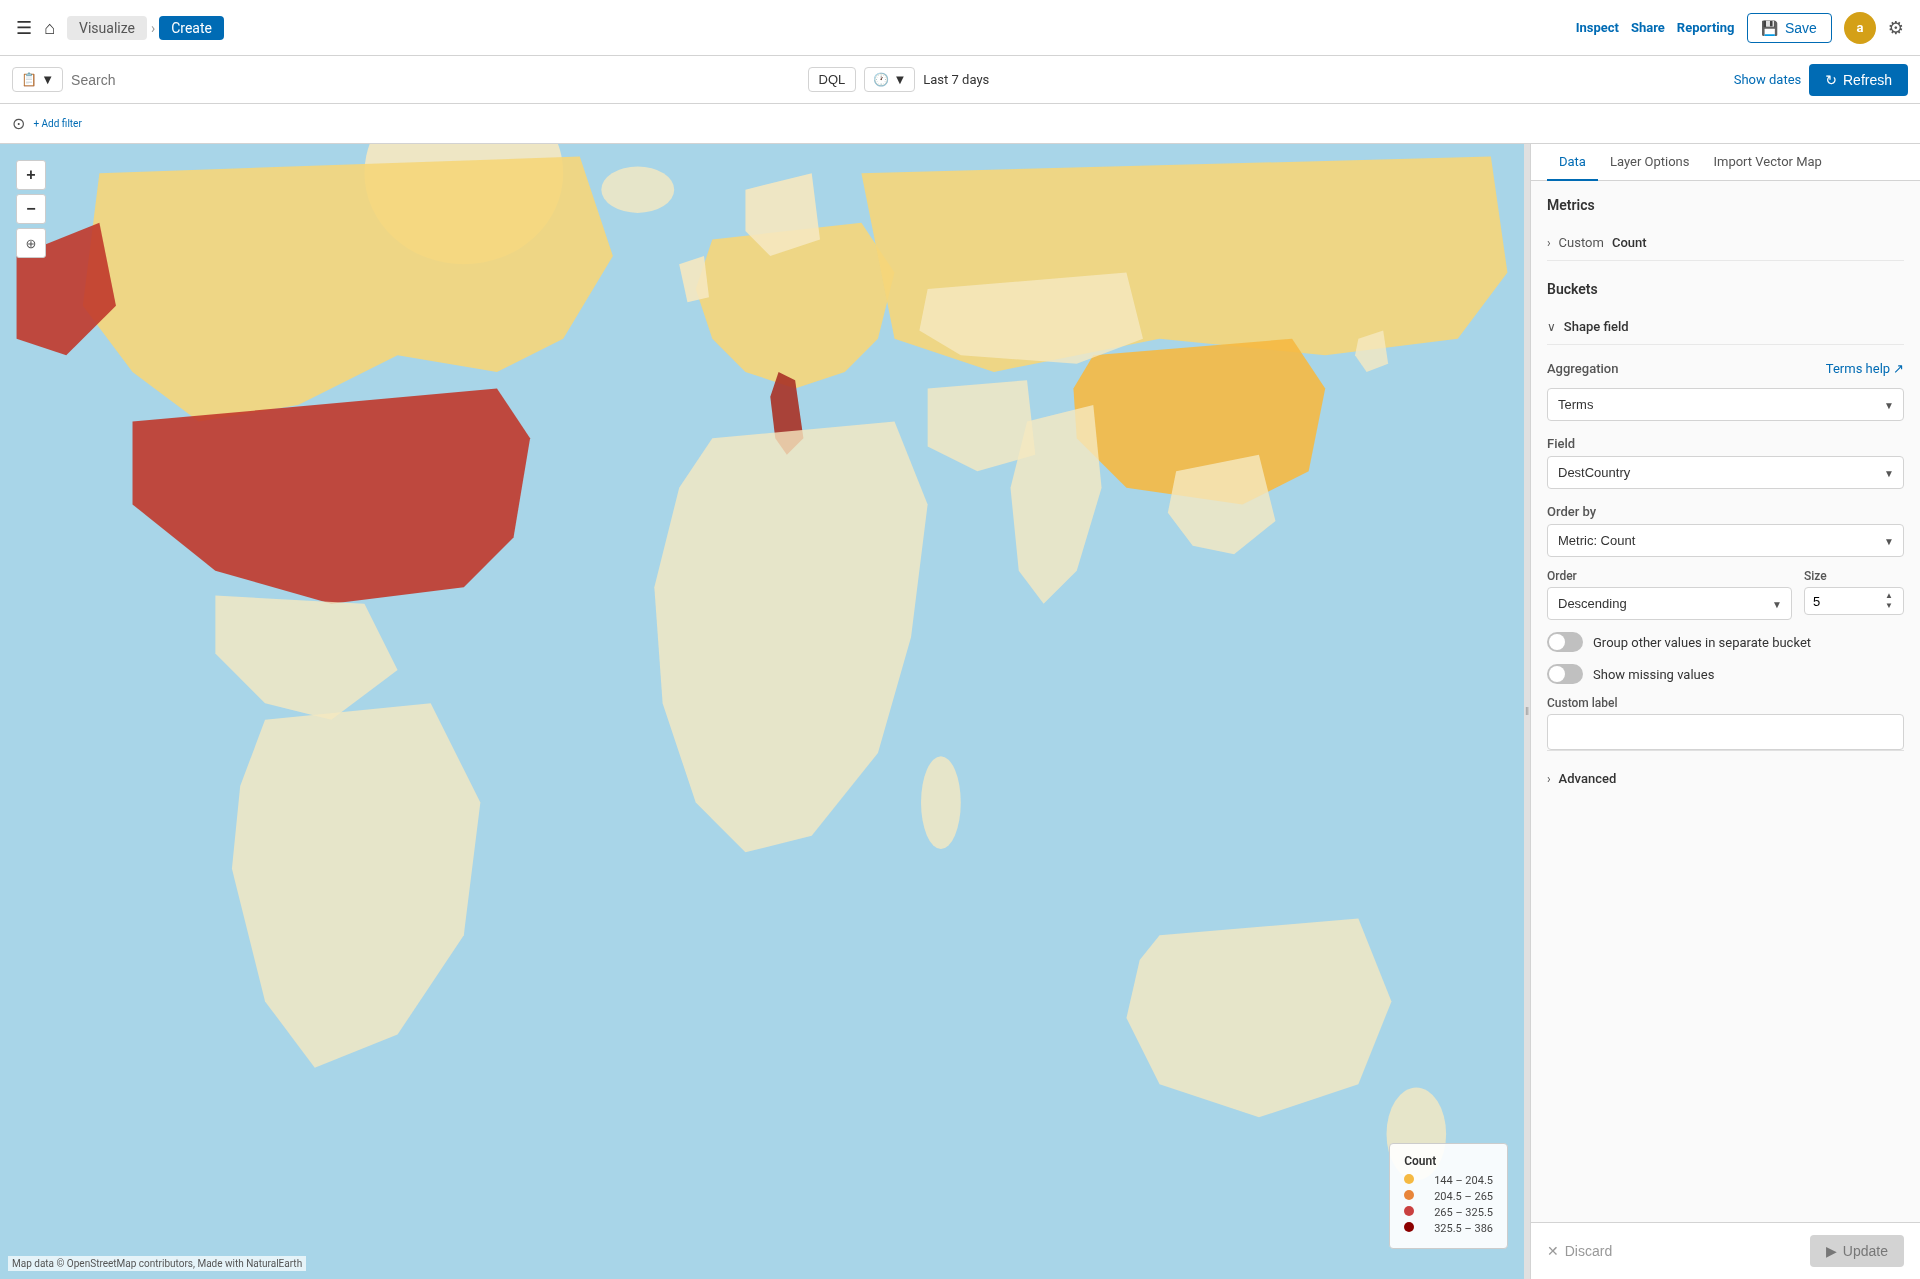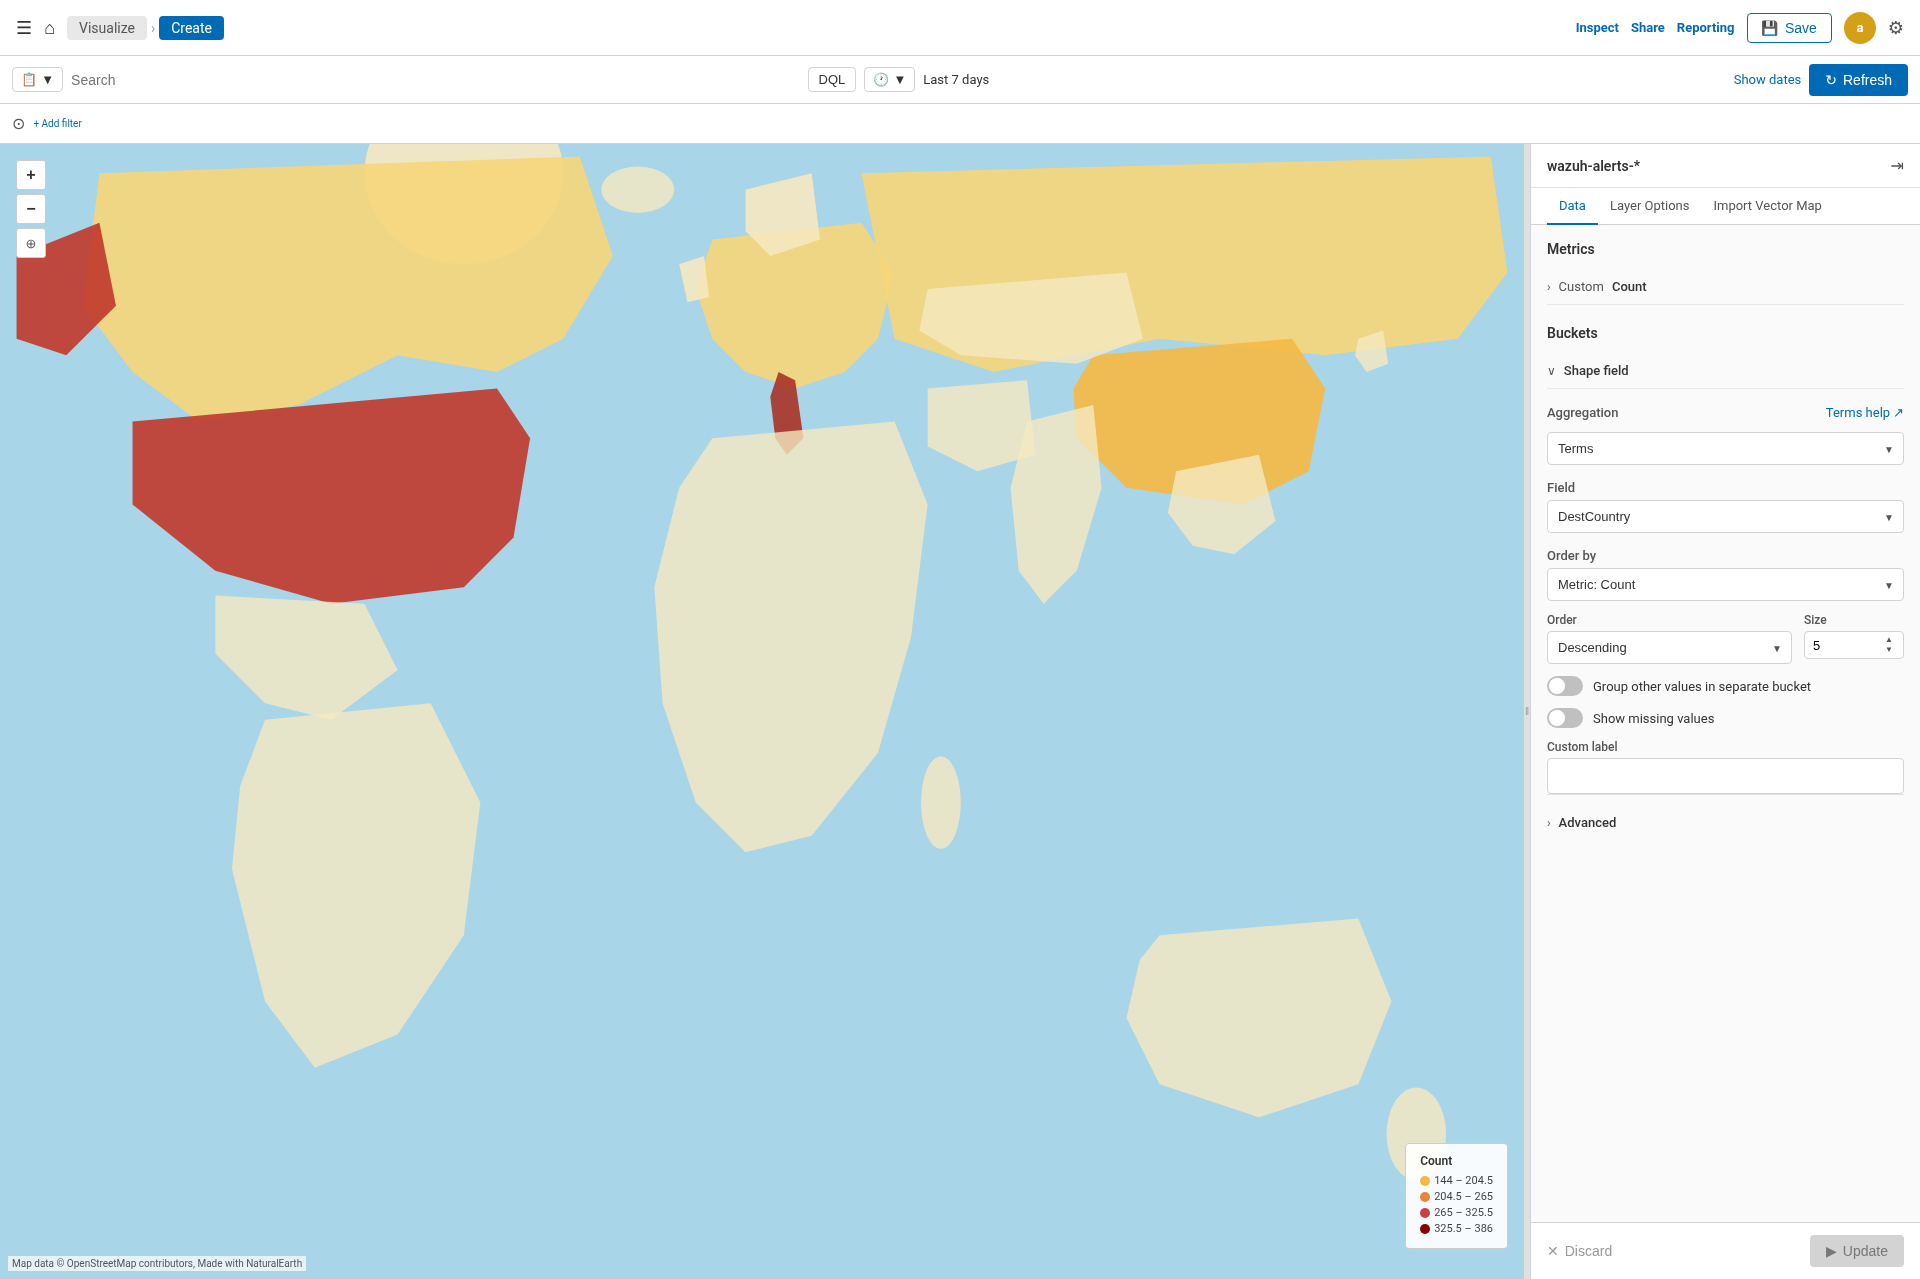--- a/index.html
+++ b/index.html
@@ -237,21 +237,21 @@
       padding: 8px 16px; border-radius: 4px; font-size: 14px; cursor: pointer;
     }
 
     
     .map-legend {
       position: absolute; bottom: 30px; right: 16px;
       background: rgba(255,255,255,0.9); border: 1px solid #ccc;
       border-radius: 4px; padding: 10px 14px; font-size: 12px;
     }
     .legend-title { font-size: 12px; font-weight: 600; color: #333; margin-bottom: 6px; }
-    .legend-item { display: flex; align-items: center; gap: 4px; margin-bottom: 3px; }
+    .legend-item { display: flex; align-items: flex-start; gap: 20px; margin-bottom: 3px; }
     .legend-dot { width: 10px; height: 10px; border-radius: 50%; }
     .legend-label { font-size: 11px; color: #444; }
 
     
     .map-attribution {
       position: absolute; bottom: 8px; left: 8px;
       font-size: 10px; color: #555; background: rgba(255,255,255,0.7);
       padding: 2px 4px;
     }
 
@@ -391,24 +391,20 @@
     
     <div class="map-attribution">Map data © OpenStreetMap contributors, Made with NaturalEarth</div>
   </div>
 
   <div class="resize-handle">
     <span>‖</span>
   </div>
 
   <div class="right-panel">
 
-    <div class="panel-header">
-      <span class="panel-title">wazuh-alerts-*</span>
-      <span class="panel-expand-icon">⇥</span>
-    </div>
 
     <div class="panel-tabs">
       <div class="panel-tab active">Data</div>
       <div class="panel-tab">Layer Options</div>
       <div class="panel-tab">Import Vector Map</div>
     </div>
 
     <div class="panel-body">
 
       <div class="metrics-section">

